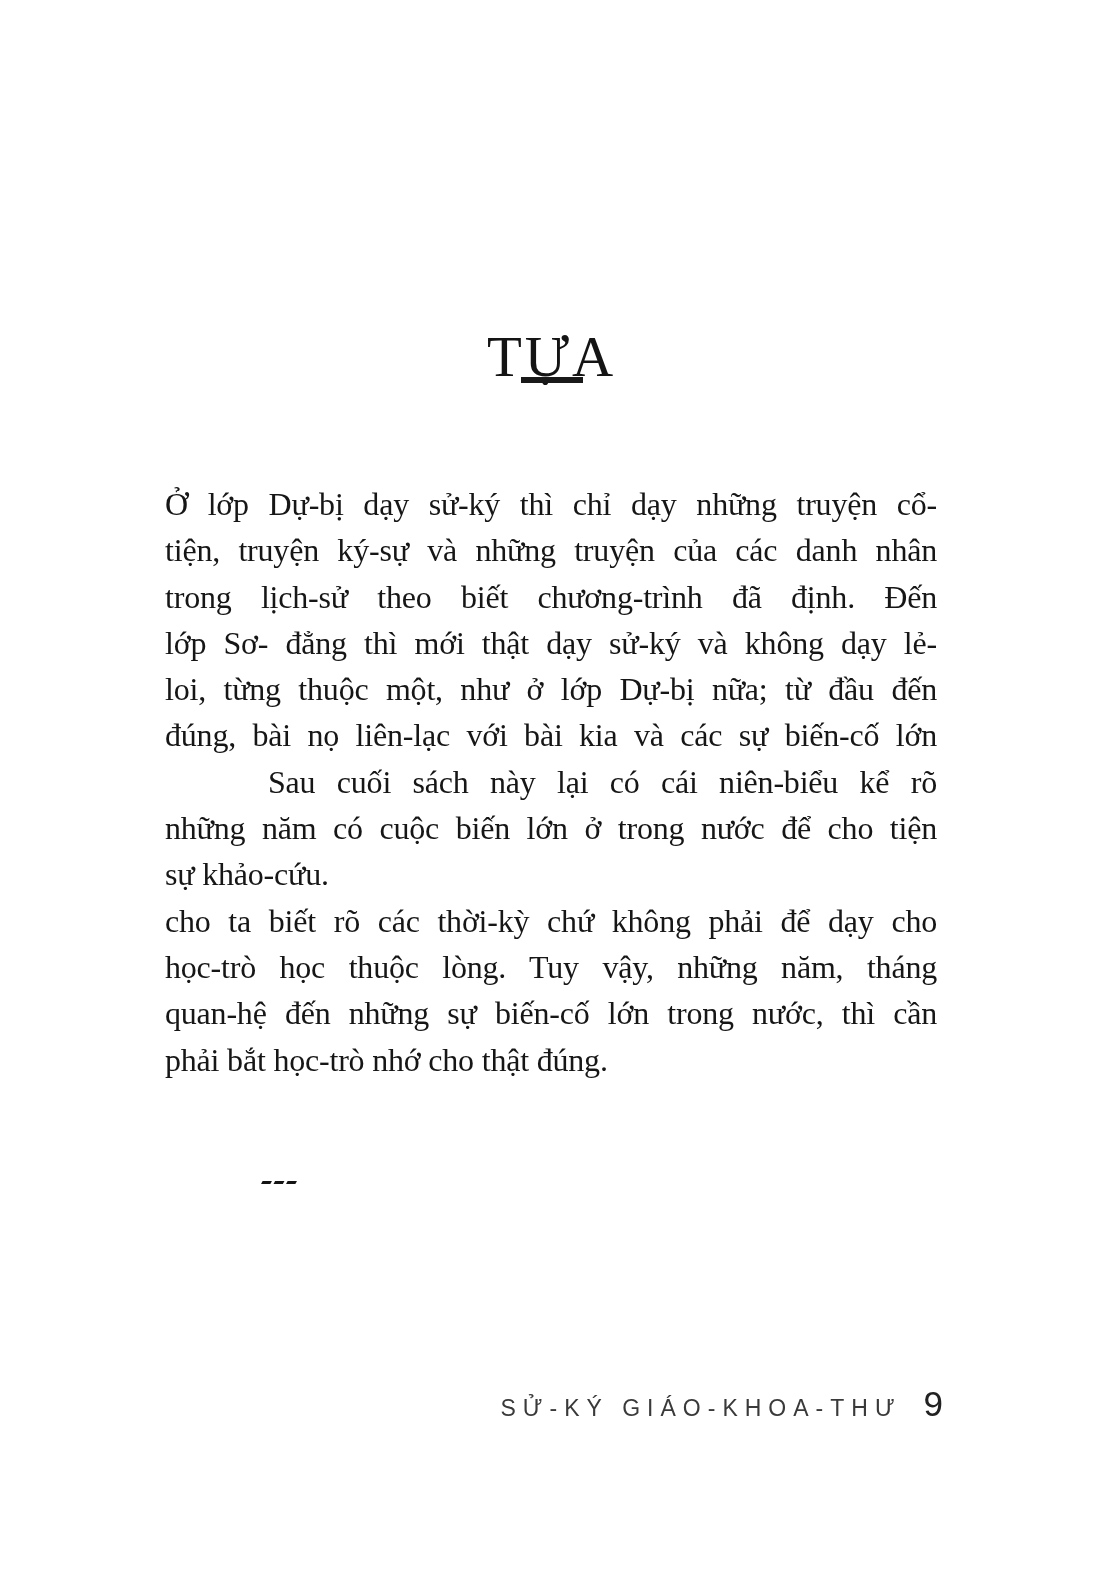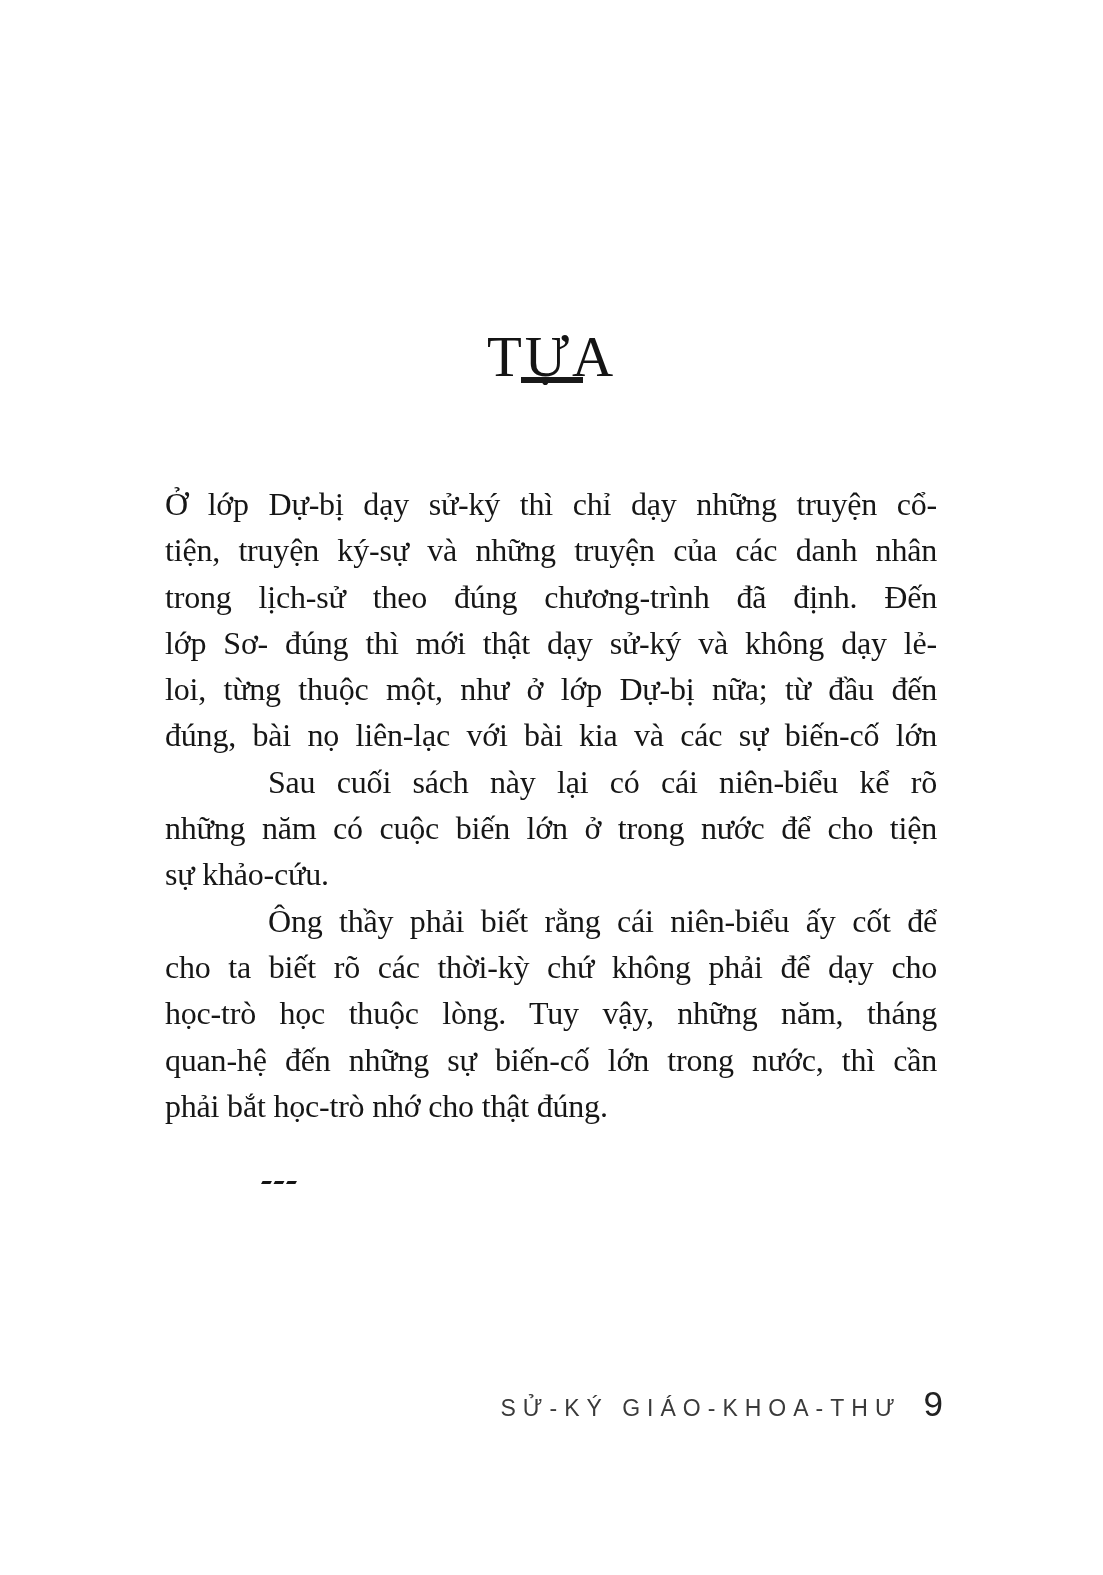--- a/index.html
+++ b/index.html
@@ -95,28 +95,27 @@
 
 <div class="page">
 
   <h1 class="title">TỰA</h1>
 
   <div class="divider"></div>
 
   <div class="body-text">
       <div class="line">Ở lớp Dự-bị dạy sử-ký thì chỉ dạy những truyện cổ-</div>
       <div class="line">tiện, truyện ký-sự và những truyện của các danh nhân</div>
-      <div class="line">trong lịch-sử theo đúng chương-trình đã định. Đến</div>
-      <div class="line">lớp Sơ- đúng thì mới thật dạy sử-ký và không dạy lẻ-</div>
+      <div class="line">trong lịch-sử theo biết chương-trình đã định. Đến</div>
+      <div class="line">lớp Sơ- đẳng thì mới thật dạy sử-ký và không dạy lẻ-</div>
       <div class="line">loi, từng thuộc một, như ở lớp Dự-bị nữa; từ đầu đến</div>
       <div class="line">đúng, bài nọ liên-lạc với bài kia và các sự biến-cố lớn</div>
       <div class="line indent">Sau cuối sách này lại có cái niên-biểu kể rõ</div>
       <div class="line">những năm có cuộc biến lớn ở trong nước để cho tiện</div>
       <div class="line para-end">sự khảo-cứu.</div>
-      <div class="line indent">Ông thầy phải biết rằng cái niên-biểu ấy cốt để</div>
       <div class="line">cho ta biết rõ các thời-kỳ chứ không phải để dạy cho</div>
       <div class="line">học-trò học thuộc lòng. Tuy vậy, những năm, tháng</div>
       <div class="line">quan-hệ đến những sự biến-cố lớn trong nước, thì cần</div>
       <div class="line para-end">phải bắt học-trò nhớ cho thật đúng.</div>
     </div>
 
   <div class="end-mark">---</div>
 
   <div class="footer">
     <span class="footer-title">SỬ-KÝ GIÁO-KHOA-THƯ</span>

